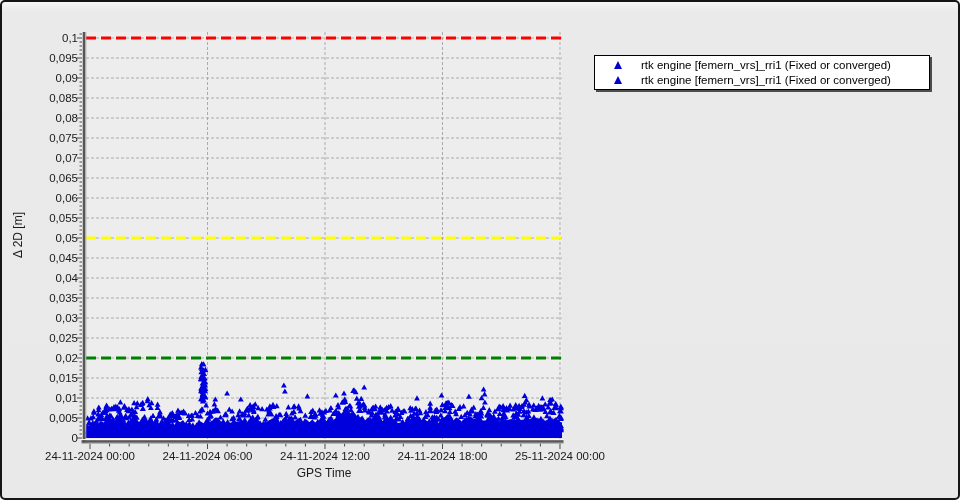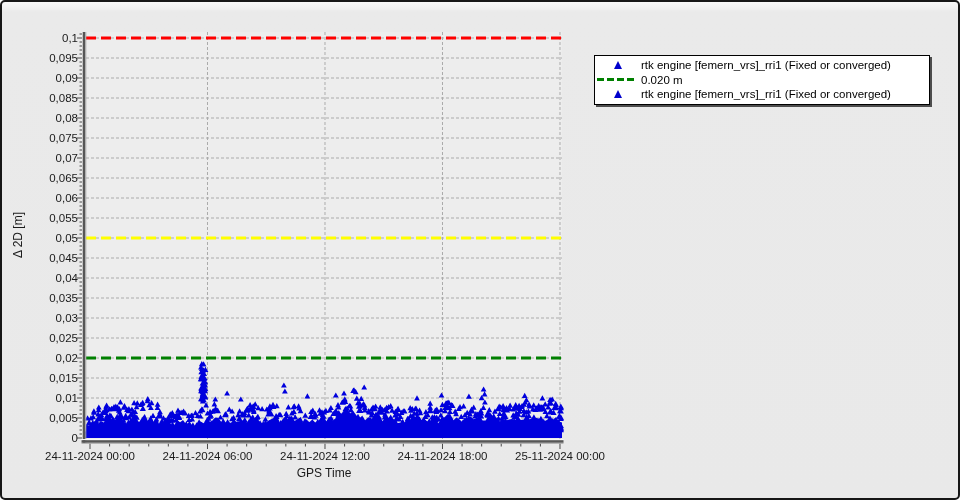--- a/index.html
+++ b/index.html
@@ -213,24 +213,18 @@
   </svg>
   <div class="legend" id="legend">
       <div class="legend-row">
         <span class="marker-col">
           <span class="tri-marker" style="border-bottom-color: rgb(0, 0, 204);"></span>
         </span>
         <span>rtk engine [femern_vrs]_rri1 (Fixed or converged)</span>
       </div>
       <div class="legend-row">
         <span class="marker-col">
-          <span class="dash-marker" style="background: repeating-linear-gradient(90deg, rgb(0, 128, 0) 0px, rgb(0, 128, 0) 7px, transparent 7px, transparent 10px);"></span>
-        </span>
-        <span>0.020 m</span>
-      </div>
-      <div class="legend-row">
-        <span class="marker-col">
           <span class="tri-marker" style="border-bottom-color: rgb(0, 0, 204);"></span>
         </span>
         <span>rtk engine [femern_vrs]_rri1 (Fixed or converged)</span>
       </div>
     </div>
 </div>
 
 </body></html>

